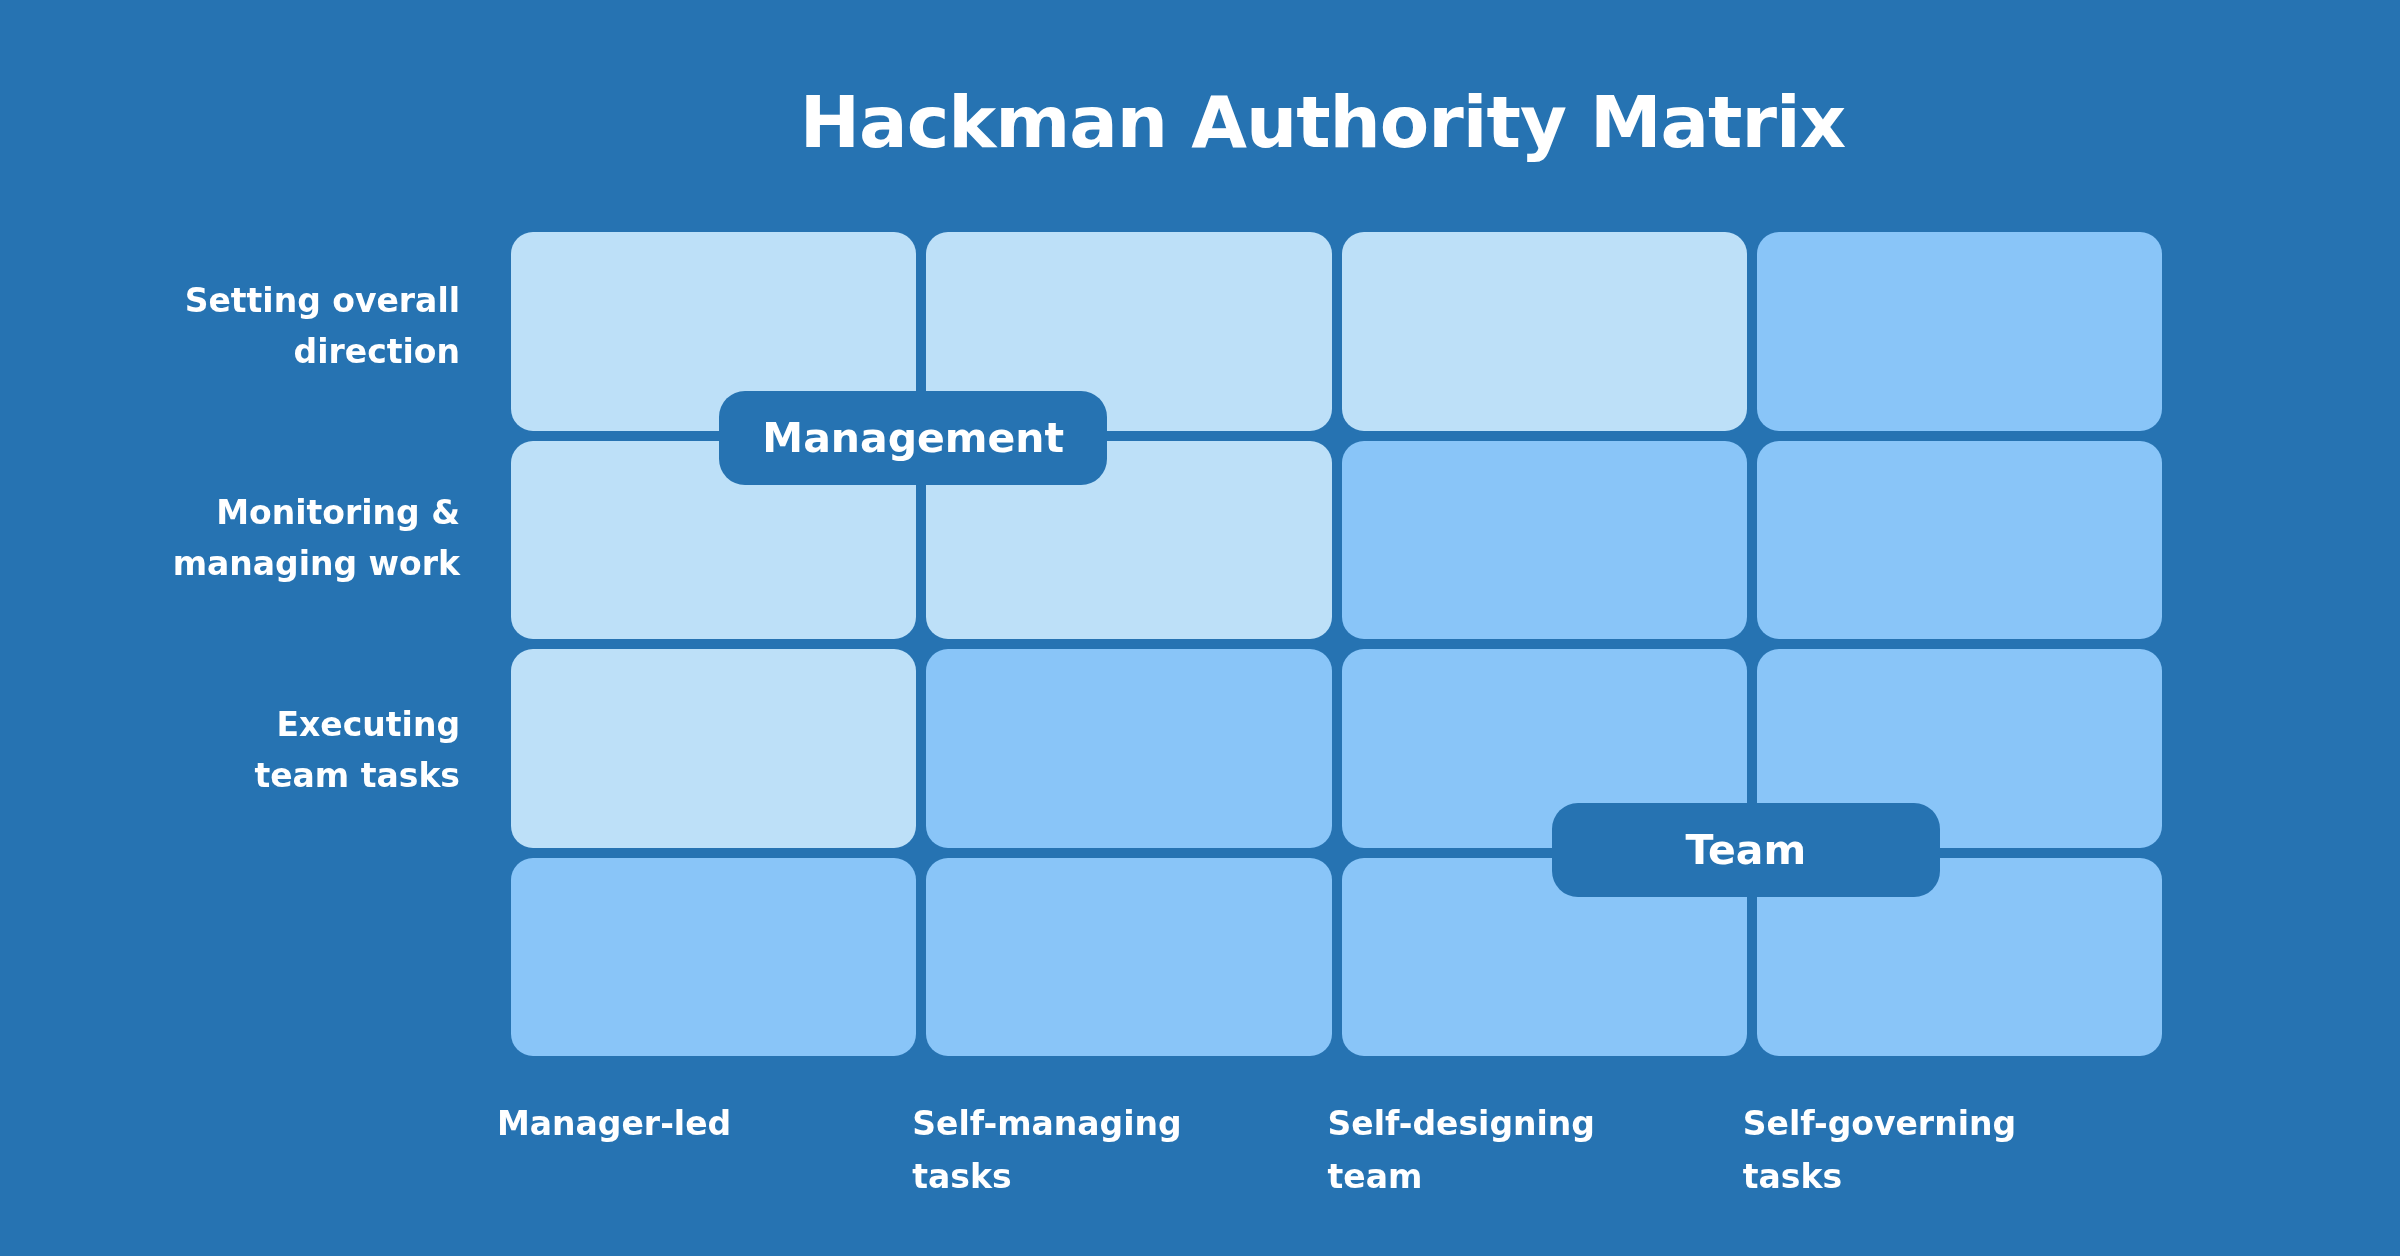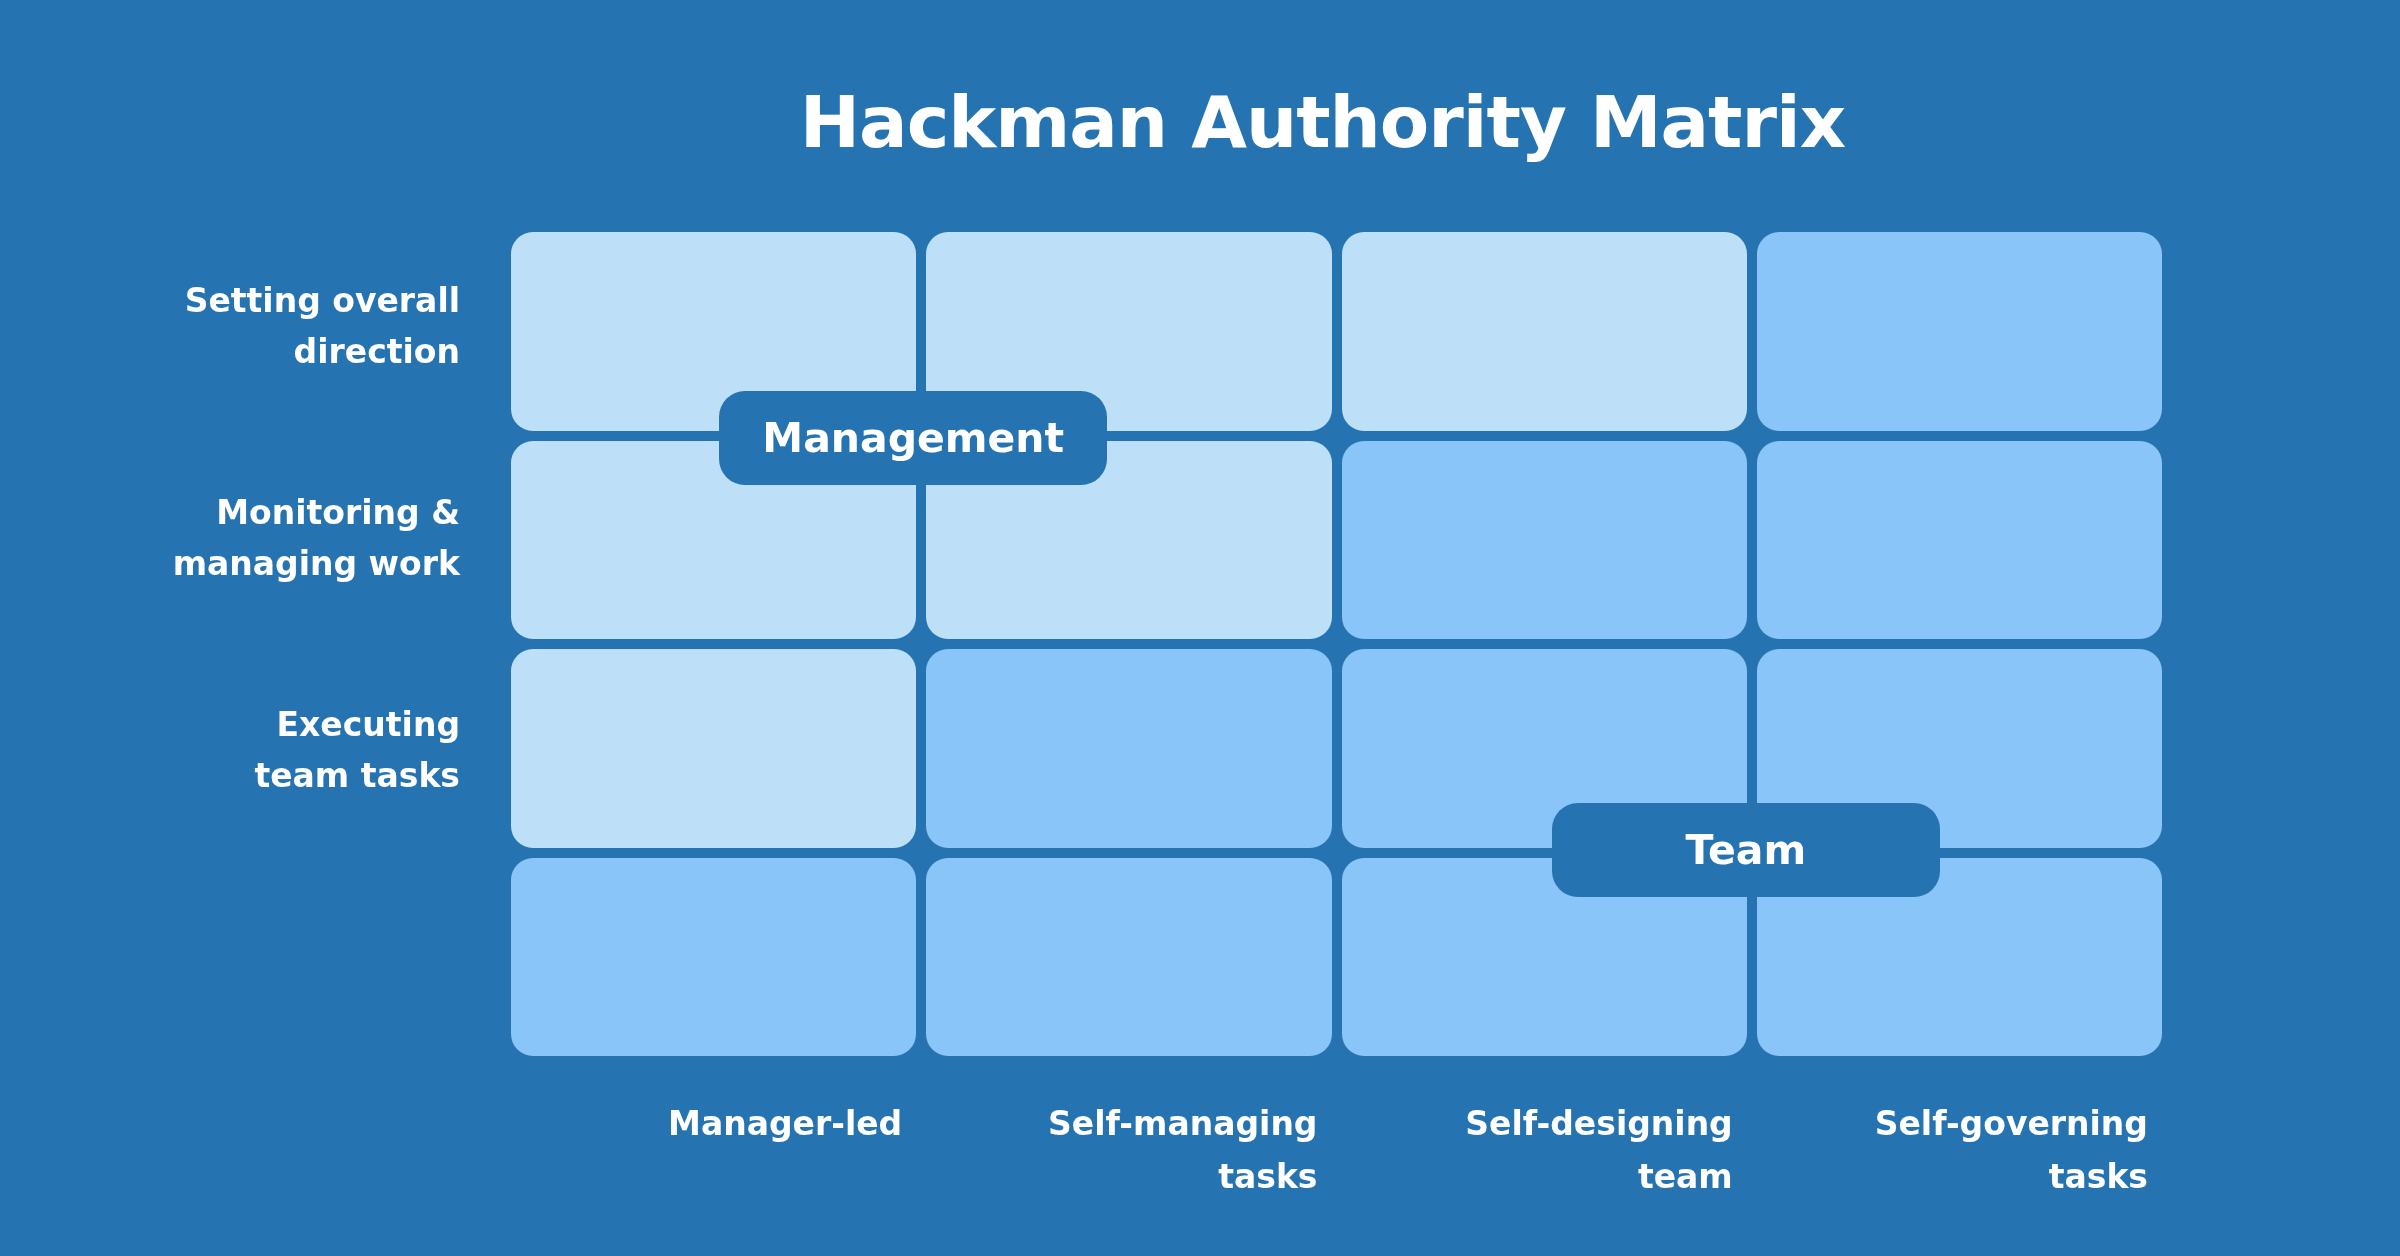--- a/index.html
+++ b/index.html
@@ -65,21 +65,21 @@
   .col-labels {
     position: absolute;
     left: 497px;
     top: 1098px;
     width: 1651px;
     display: grid;
     grid-template-columns: repeat(4, 1fr);
     gap: 10px;
   }
   .col-label {
-    text-align: right;
+    text-align: left;
     font-size: 33px;
     font-weight: 700;
     line-height: 1.6;
     white-space: pre-line;
   }
   .badge {
     position: absolute;
     width: 388px;
     height: 94px;
     border-radius: 26px;

